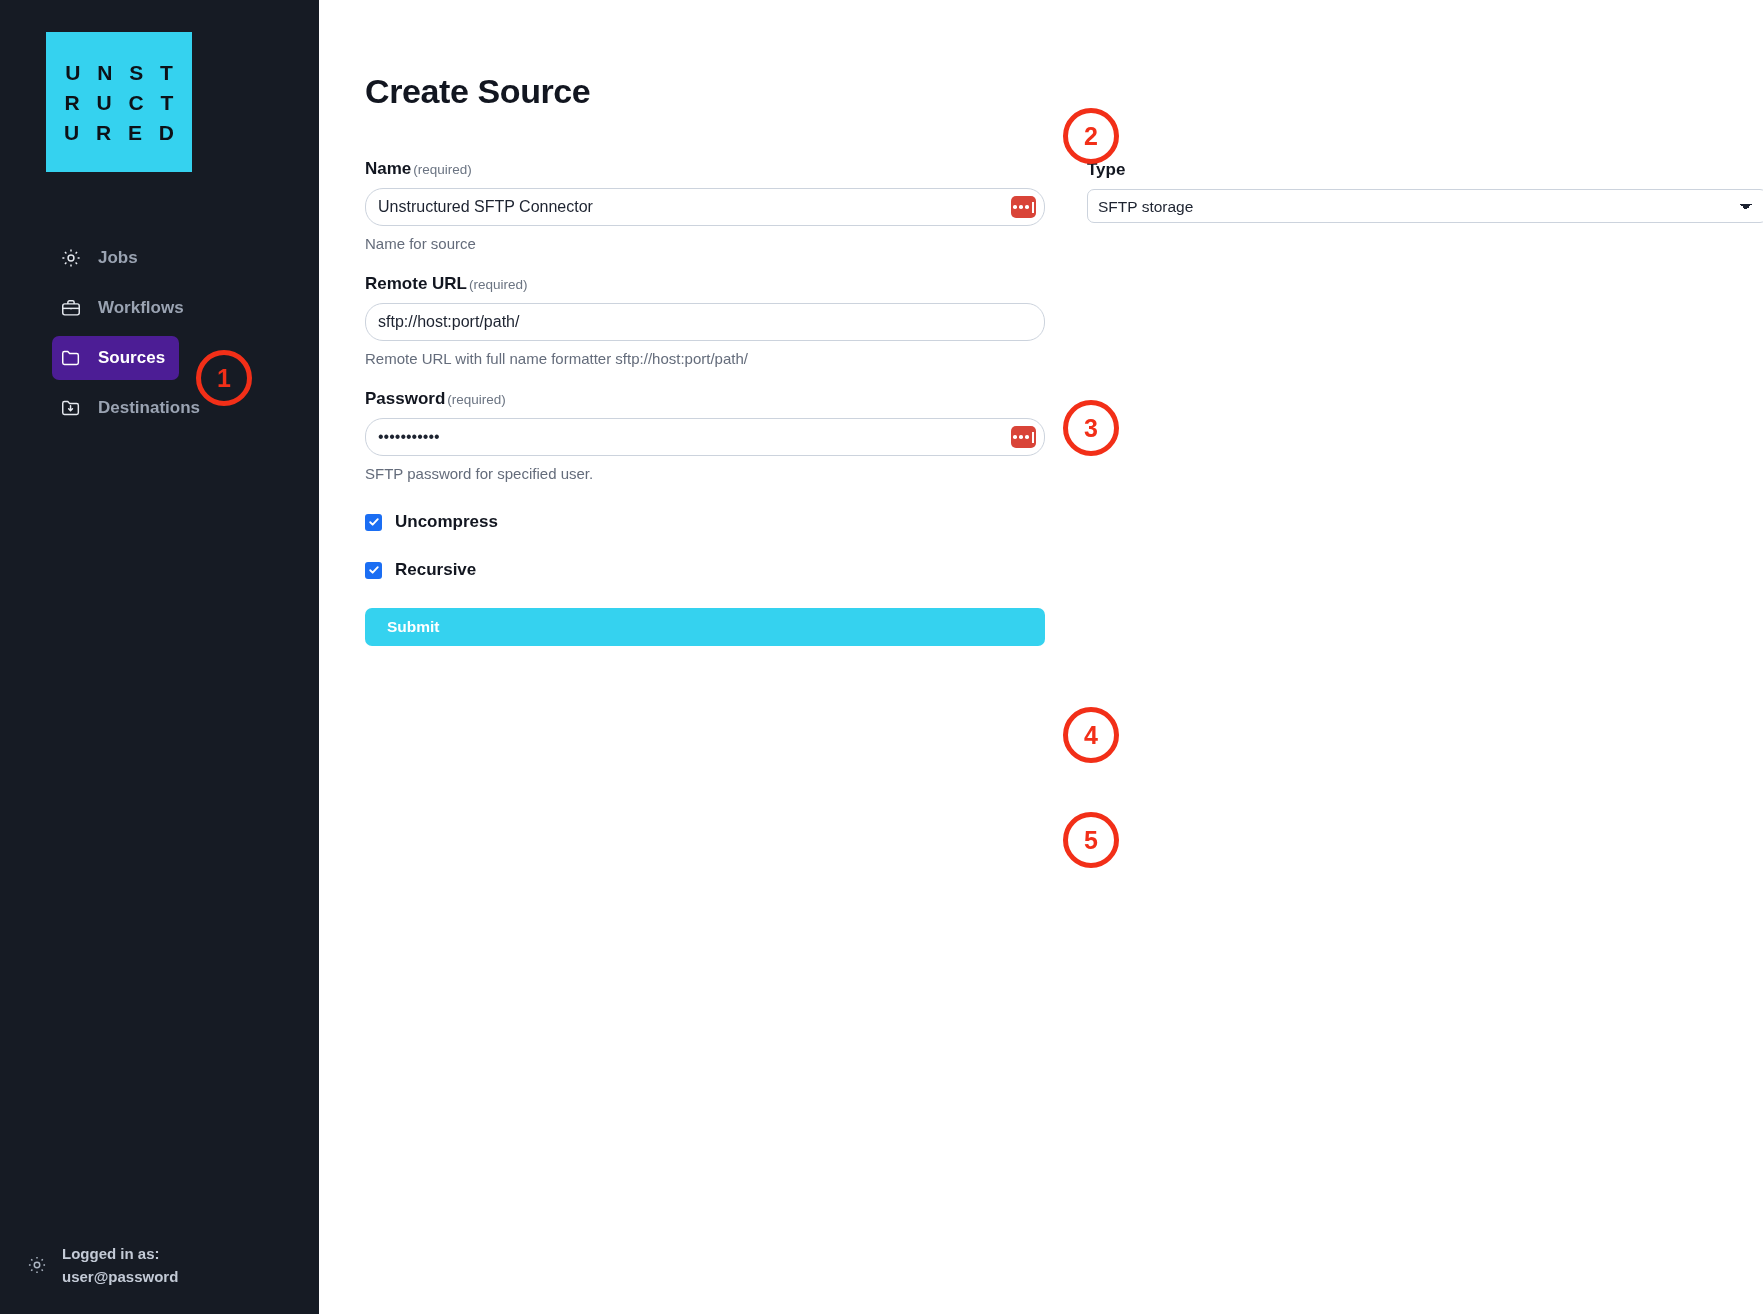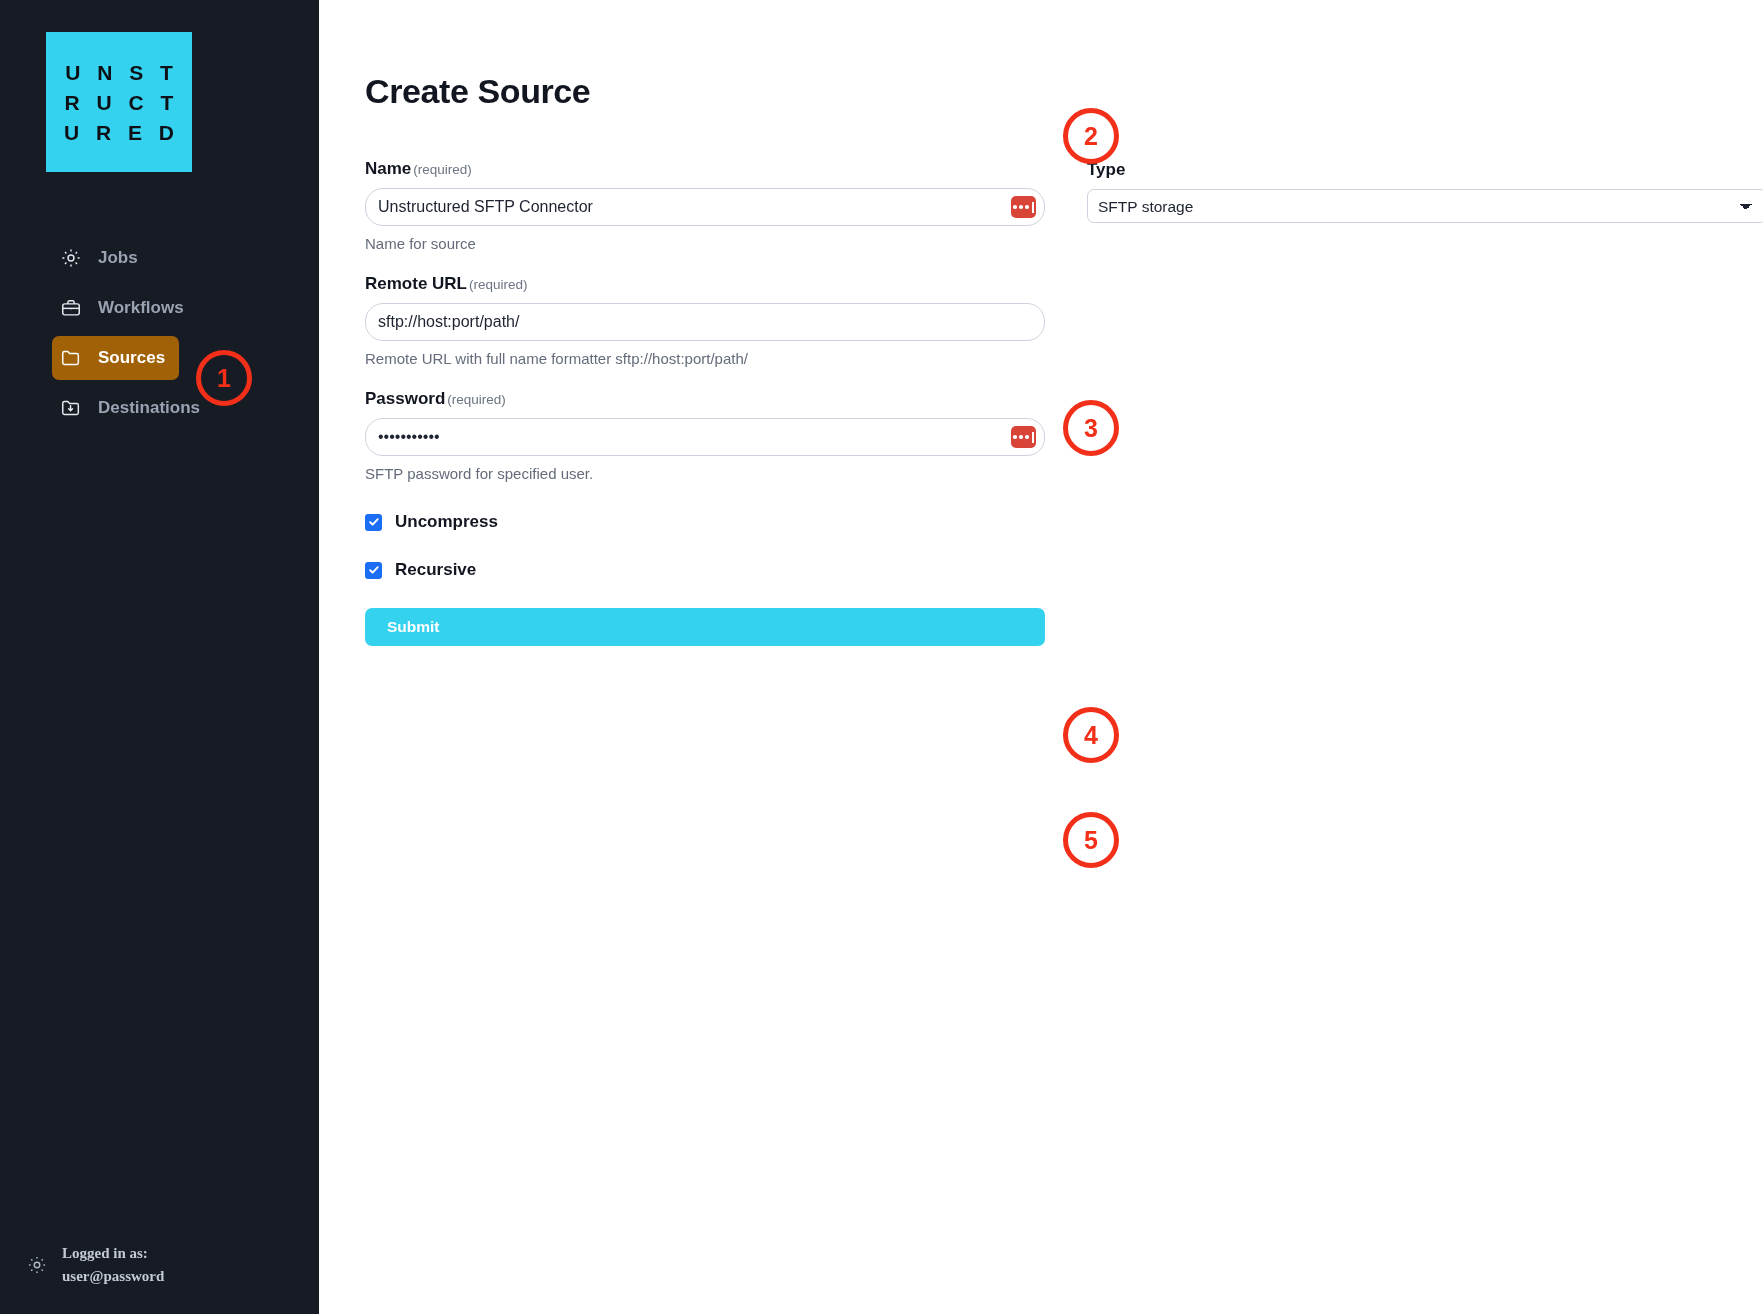--- a/index.html
+++ b/index.html
@@ -48,36 +48,36 @@
     width: fit-content;
     border-radius: 7px;
     cursor: pointer;
   }
   .nav-item .label {
     font-size: 17px;
     font-weight: 700;
     color: #9aa3b2;
     white-space: nowrap;
   }
-  .nav-item.active { background: #a16207; }
+  .nav-item.active { background: #4c1d95; }
   .nav-item.active .label { color: #ffffff; }
   .nav-icon { width: 22px; height: 22px; display: block; flex: 0 0 22px; }
   .nav-icon svg { display: block; }
 
   .sidebar-footer {
     position: absolute;
     left: 0; bottom: 26px;
     width: 319px;
     display: flex;
     align-items: center;
     gap: 14px;
     padding-left: 26px;
   }
   .sidebar-footer .gear { width: 22px; height: 22px; flex: 0 0 22px; }
-  .footer-text { font-size: 15px; font-weight: 700; color: #c3cad6; line-height: 1.55; font-family: Liberation Serif, serif; }
+  .footer-text { font-size: 15px; font-weight: 700; color: #c3cad6; line-height: 1.55; }
 
   
   .main {
     flex: 1;
     position: relative;
     background: #ffffff;
     padding: 72px 0 0 46px;
   }
   .page-title {
     font-size: 34px;

